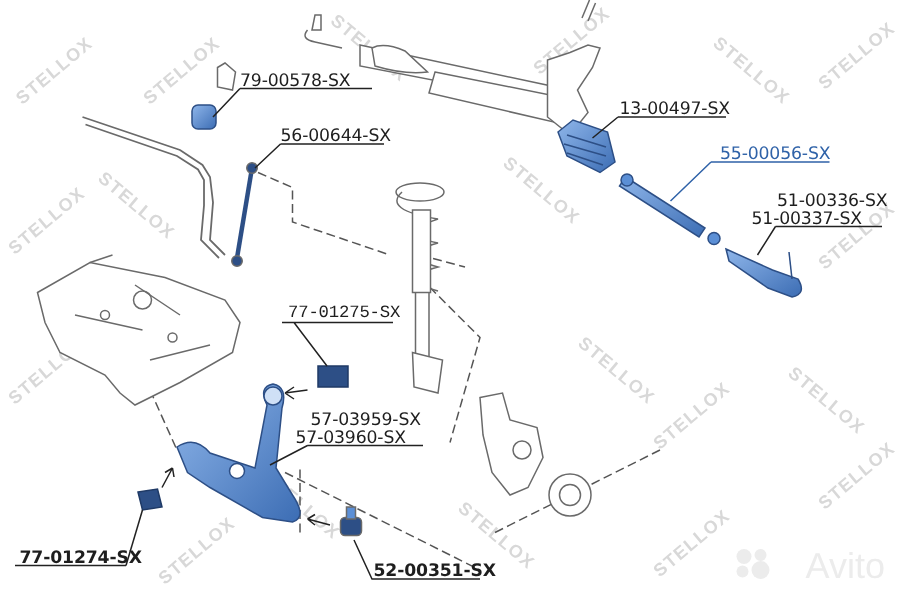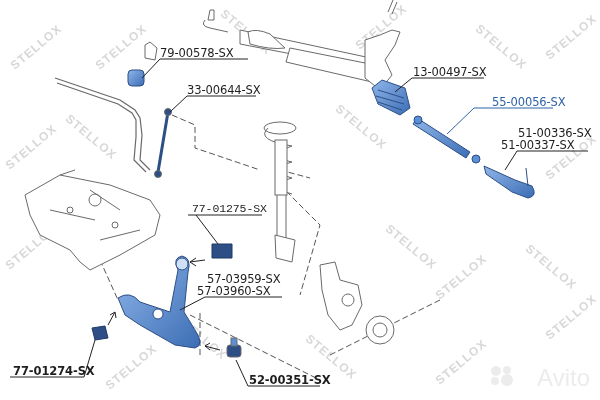--- a/index.html
+++ b/index.html
@@ -1,19 +1,19 @@
 <!DOCTYPE html>
 <html><head>
 <meta charset="utf-8">
 <style>
   html, body { margin:0; padding:0; background:#ffffff; }
   #stage { position:relative; width:600px; height:400px; overflow:hidden; background:#ffffff; font-family:"DejaVu Sans", "Liberation Sans", sans-serif; }
   svg.art { position:absolute; left:0; top:0; }
   .lbl { position:absolute; font-size:11.5px; line-height:12px; color:#1e1e1e; white-space:nowrap; letter-spacing:-0.1px; }
-  .lbl.blue { color:#2f62a8;margin-left:12px; }
+  .lbl.blue { color:#2f62a8; }
   .wm { position:absolute; font-family:"Liberation Sans", sans-serif; font-weight:bold; font-size:12px; color:#d8d8d8; letter-spacing:1px; white-space:nowrap; }
   .avito { position:absolute; right:10px; bottom:8px; font-family:"Liberation Sans", sans-serif; font-size:24px; color:#ececec; font-weight:normal; }
   .avito-dots { position:absolute; right:84px; bottom:12px; width:28px; height:24px; }
 </style>
 </head>
 <body>
 
 <div id="stage">
 
   <div>
@@ -152,21 +152,21 @@
         <path d="M84 377 L95 340"></path>
         <path d="M10 377 L84 377"></path>
         <path d="M236 360 L248 386 L320 386"></path>
         <path d="M517 151 L588 151 M517 151 L505 170"></path>
       </g>
       <path d="M474 108 L553 108 M474 108 L447 134" stroke="#2f62a8"></path>
     </g>
   </svg>
 
   <div class="lbl" style="left:160px;top:47px;">79-00578-SX</div>
-  <div class="lbl" style="left:187px;top:84px;">33-00644-SX</div>
+  <div class="lbl" style="left:187px;top:84px;">56-00644-SX</div>
   <div class="lbl" style="left:413px;top:66px;">13-00497-SX</div>
   <div class="lbl blue" style="left:480px;top:96px;">55-00056-SX</div>
   <div class="lbl" style="left:518px;top:127px;text-align:right;">51-00336-SX</div>
   <div class="lbl" style="left:501px;top:139px;">51-00337-SX</div>
   <div class="lbl" style="left:192px;top:203px;font-family:Liberation Mono, monospace;">77-01275-SX</div>
   <div class="lbl" style="left:207px;top:273px;">57-03959-SX</div>
   <div class="lbl" style="left:197px;top:285px;">57-03960-SX</div>
   <div class="lbl" style="left:13px;top:365px;font-weight:bold;">77-01274-SX</div>
   <div class="lbl" style="left:249px;top:374px;font-weight:bold;">52-00351-SX</div>
 

